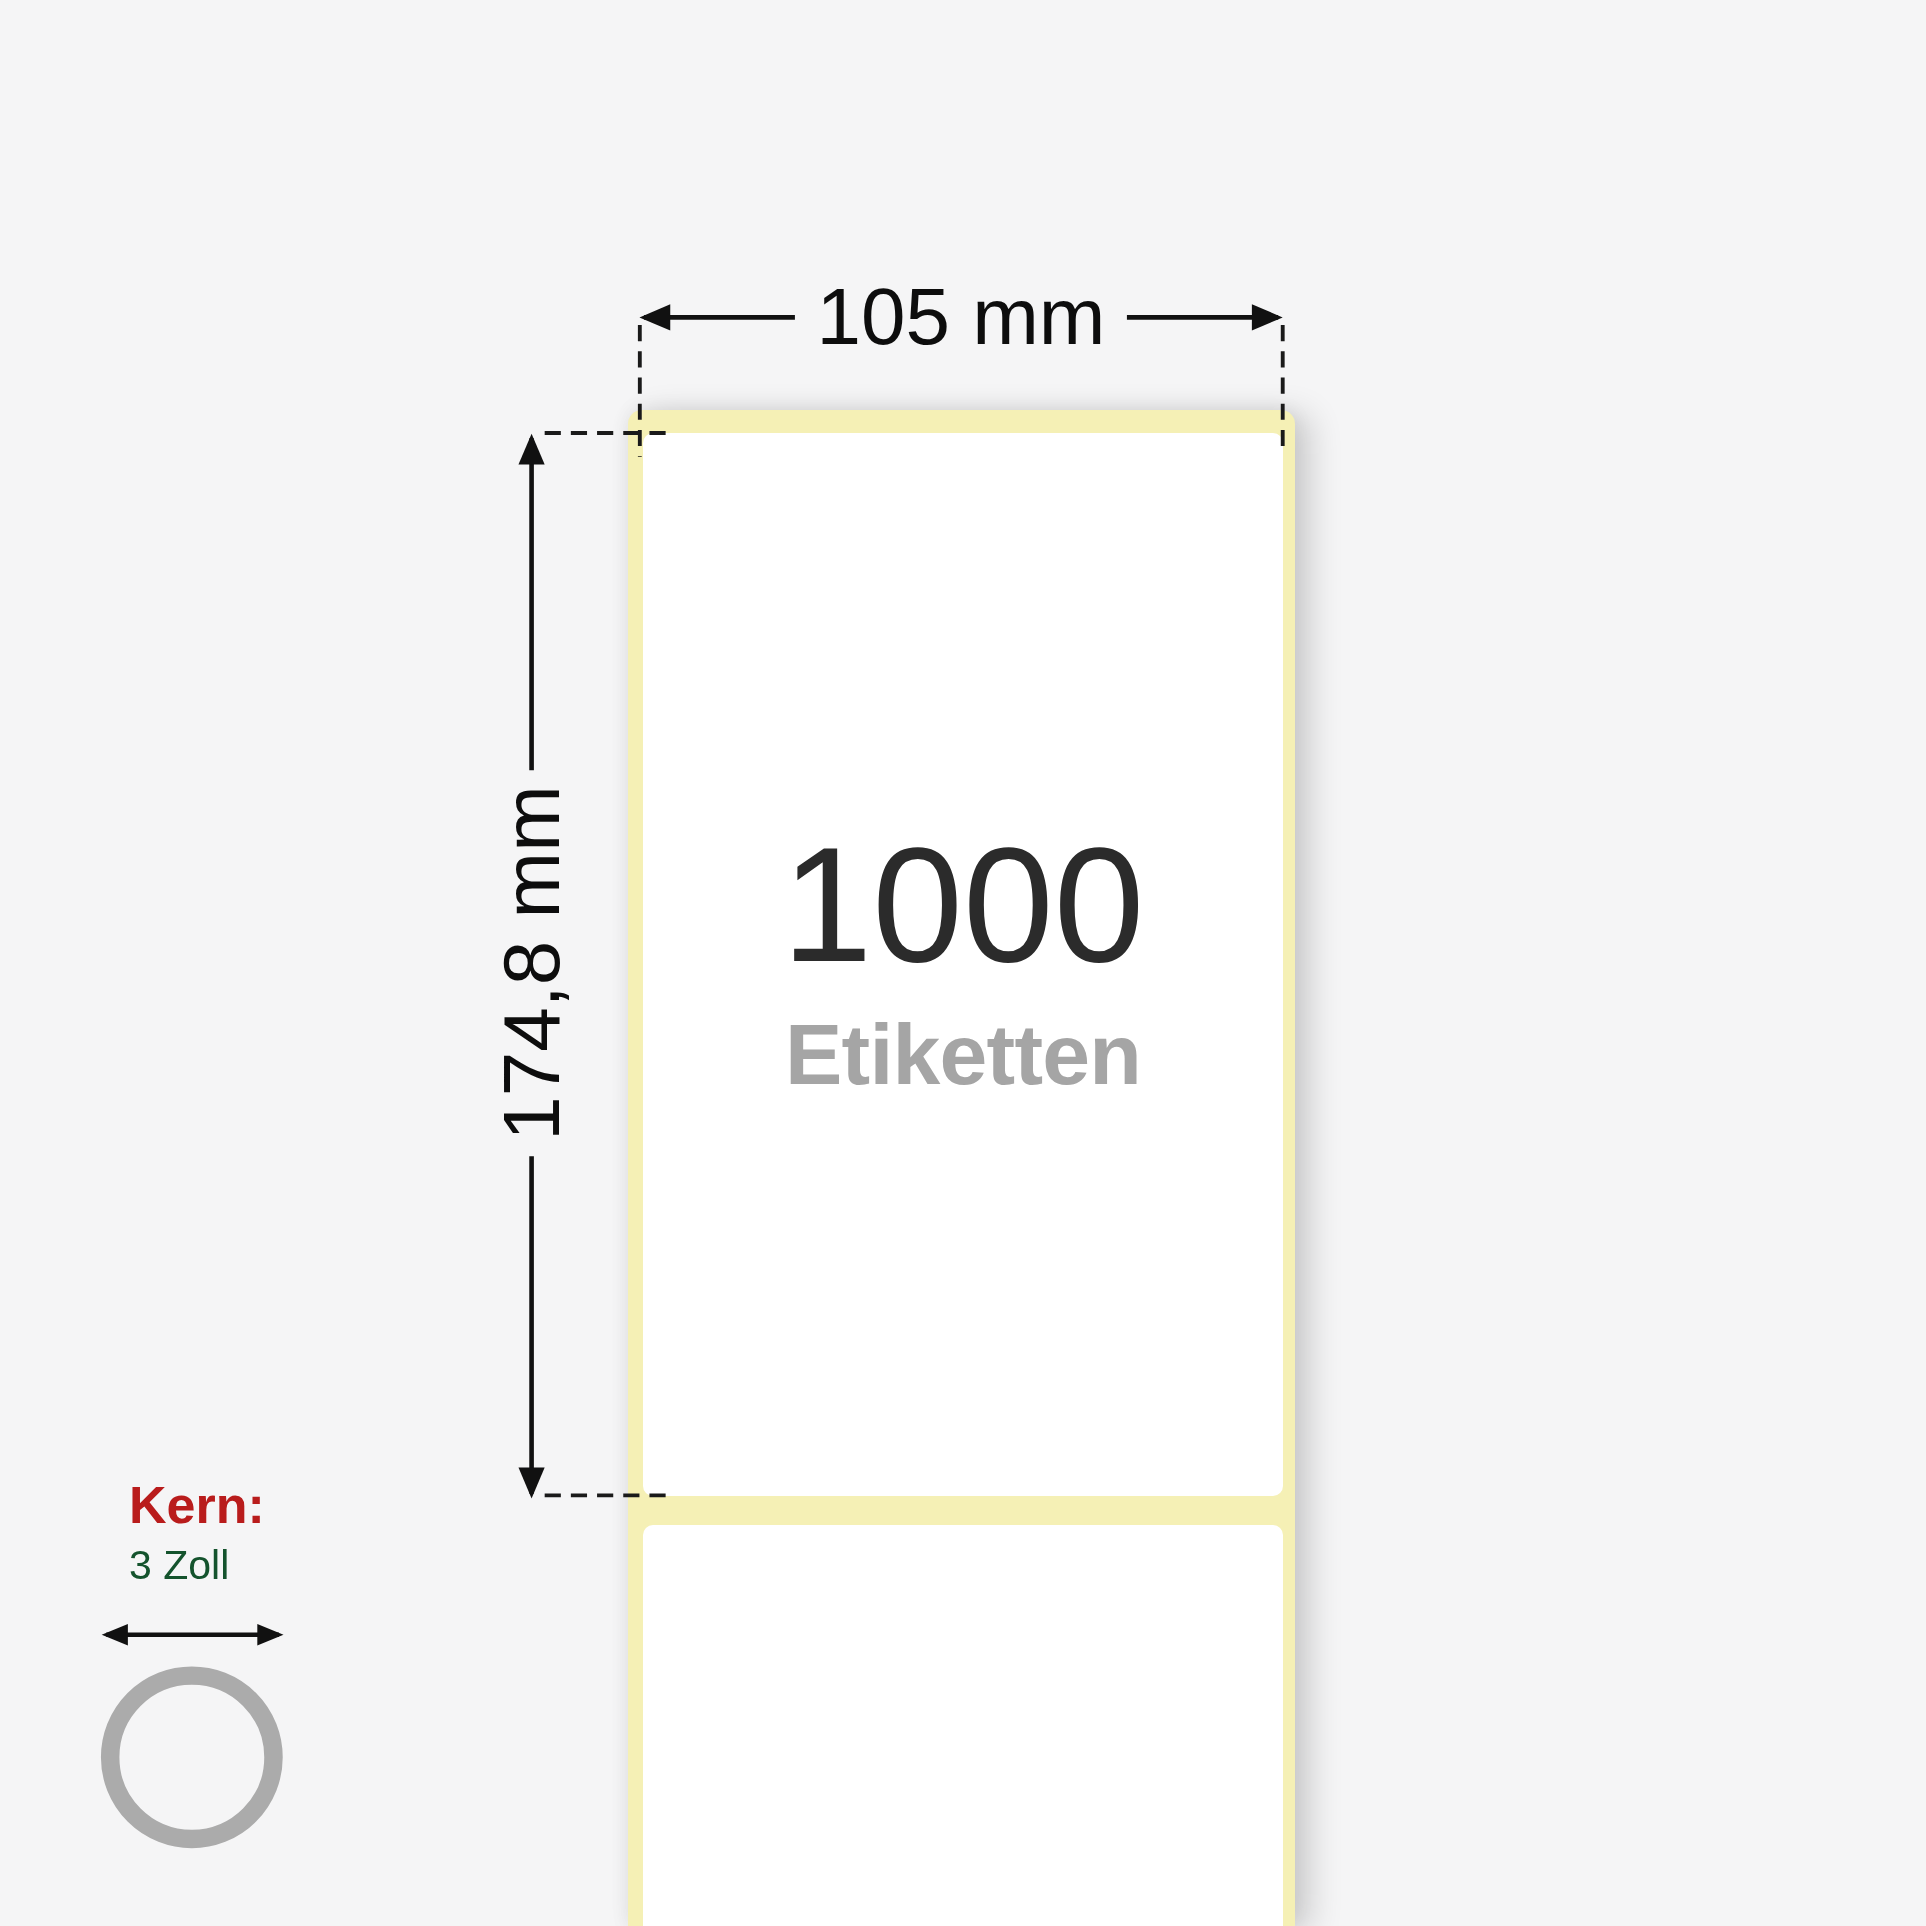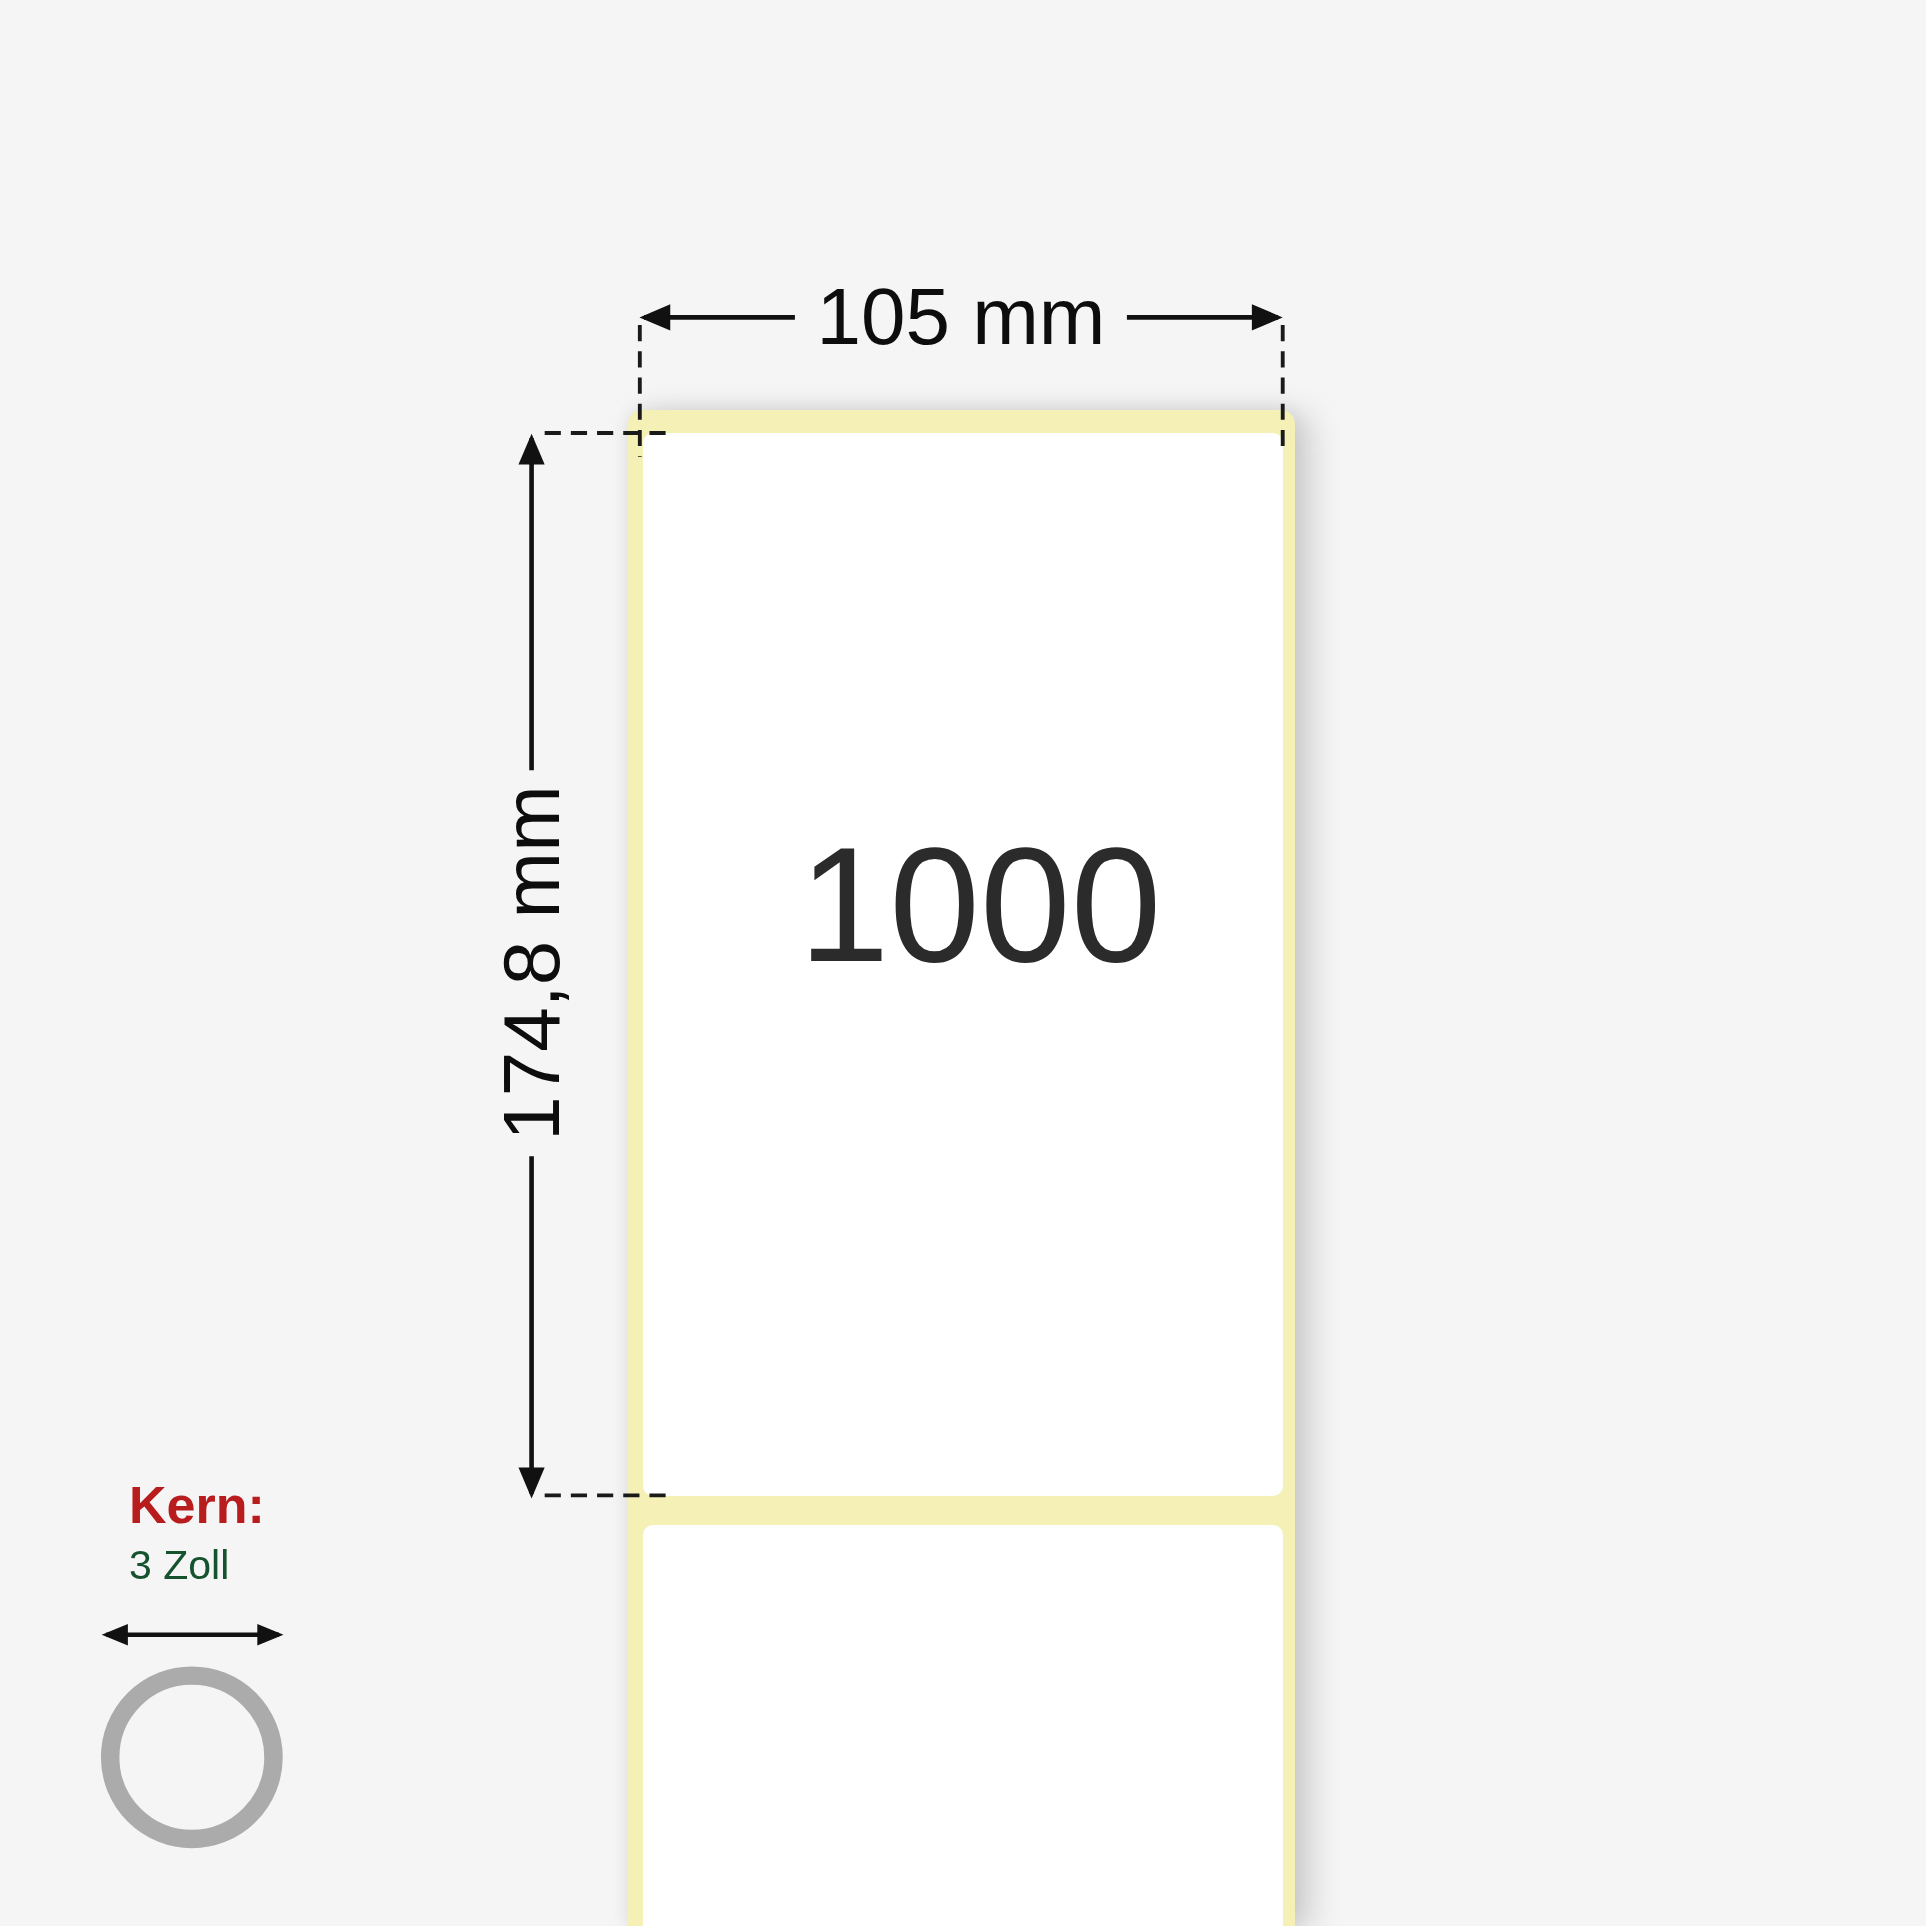--- a/index.html
+++ b/index.html
@@ -57,21 +57,21 @@
   #dim-width-label {
     left: 961px; top: 277px;
     transform: translateX(-50%);
   }
   #dim-height-label {
     left: 532px; top: 963px;
     transform: translate(-50%, -50%) rotate(-90deg);
     padding: 0 15.4px;
   }
   #count-label {
-    left: 660px; top: 823px;
+    left: 643px; top: 823px;
     width: 640px;
     text-align: center;
     font-size: 163px;
     color: #2b2b2b;
   }
   #count-unit-label {
     left: 643px; top: 1011px;
     width: 640px;
     text-align: center;
     font-size: 86px;
@@ -122,19 +122,20 @@
 
     <circle cx="249" cy="2281" r="106" fill="none" stroke="#ababab" stroke-width="24"></circle>
   </svg>
 
   <div class="txt dim-label" id="dim-width-label">105 mm</div>
 
   <div class="txt dim-label" id="dim-height-label">174,8 mm</div>
 
   <div class="txt" id="count-label">1000</div>
 
+  <div class="txt" id="count-unit-label">Etiketten</div>
 
   <div class="txt" id="core-title">Kern:</div>
 
   <div class="txt" id="core-size">3 Zoll</div>
 
 </div>
 
 
 </body></html>

